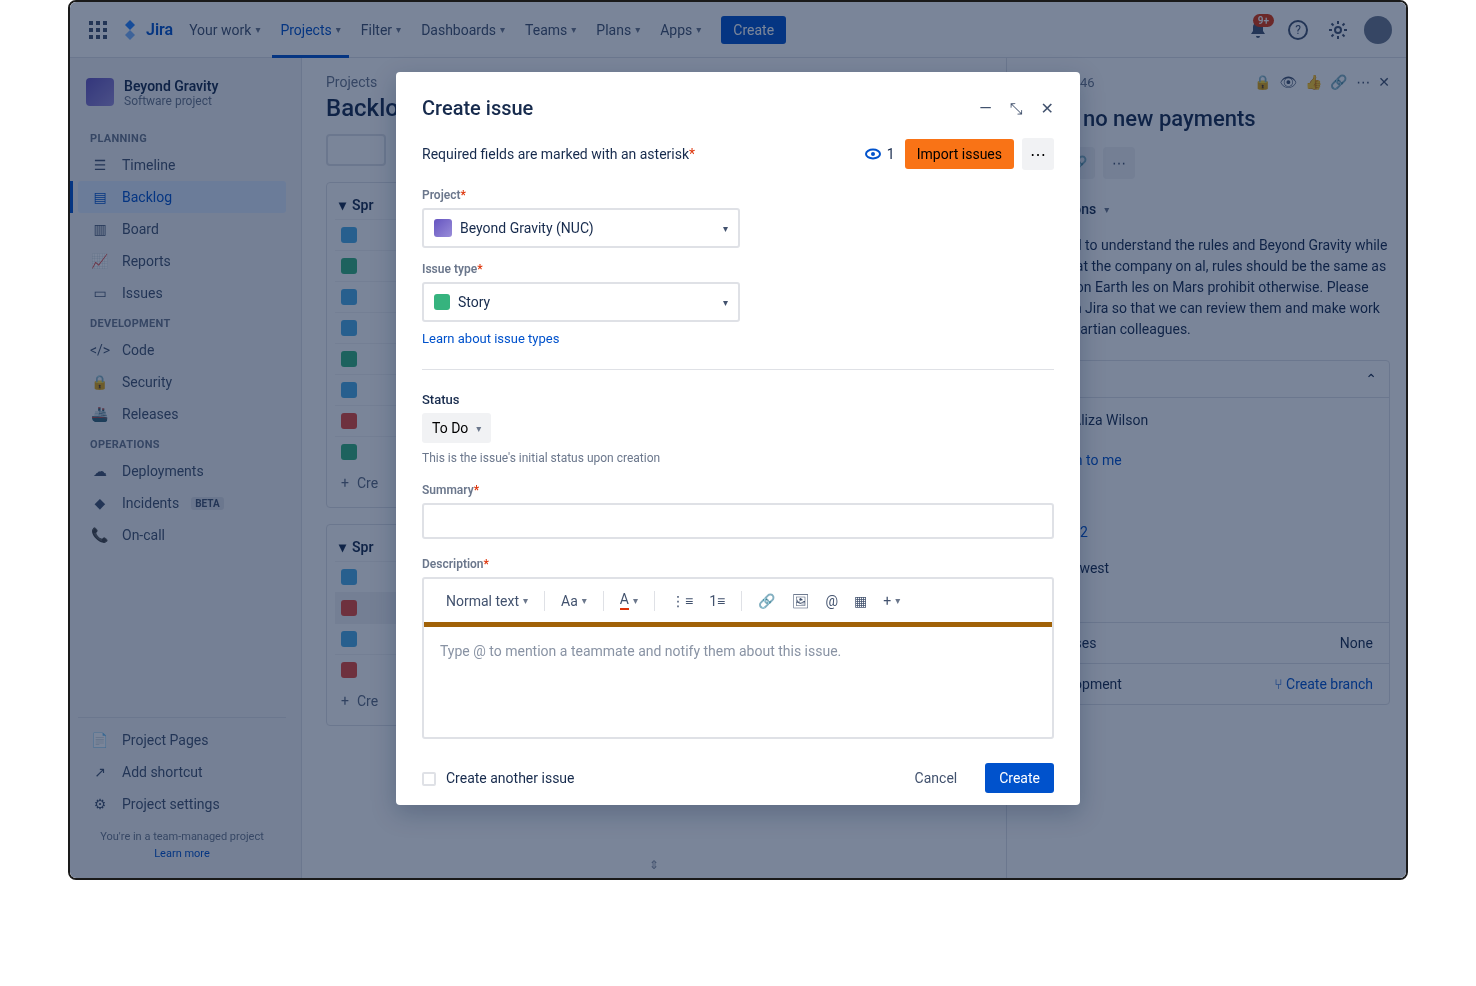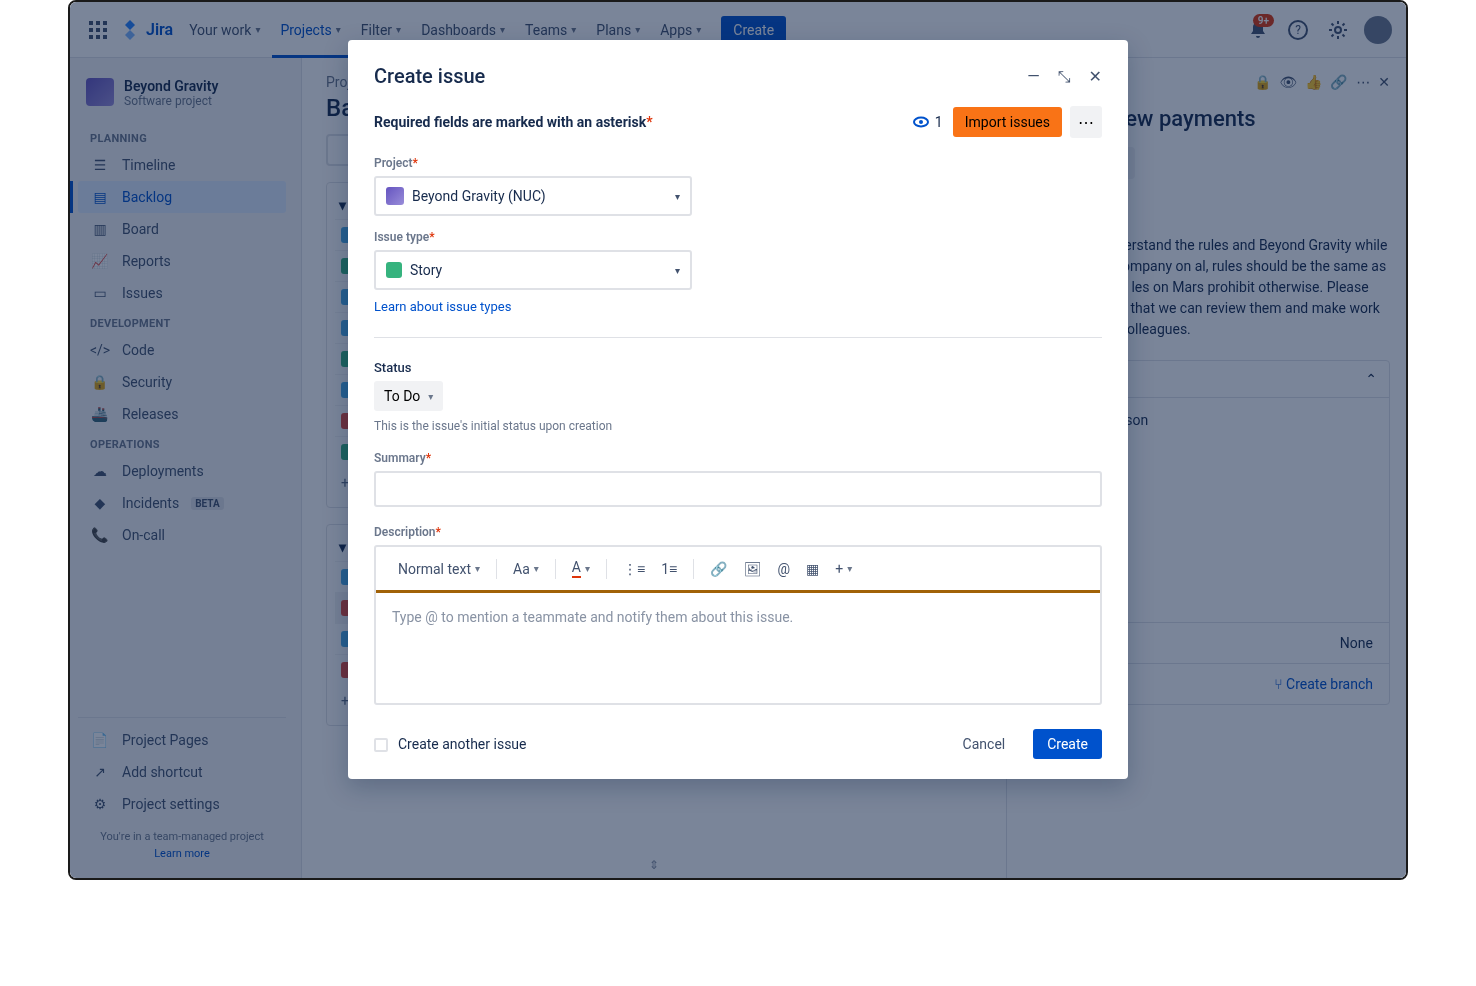--- a/index.html
+++ b/index.html
@@ -77,42 +77,42 @@
 .field-row { display:flex; padding:10px 16px; align-items:center; gap:16px; }
 .field-row .fv { color:#172b4d; }
 .assignee { display:flex; align-items:center; gap:8px; }
 .assignee .av { width:24px; height:24px; border-radius:50%; background:#6554c0; }
 .link-blue { color:#0052cc; }
 .pill-count { background:#ebecf0; padding:1px 8px; border-radius:10px; font-size:12px; }
 .dev-row { display:flex; justify-content:space-between; padding:12px 16px; border-top:1px solid #dfe1e6; }
 
 
 .modal-backdrop { position:absolute; inset:0; display:flex; align-items:flex-start; justify-content:center; z-index:100; pointer-events:none; }
-.modal { width:780px; background:#fff; border-radius:4px; margin-top:38px; padding:24px 26px 20px; box-shadow:0 8px 24px rgba(9,30,66,0.25); pointer-events:auto; }
+.modal { width:684px; background:#fff; border-radius:4px; margin-top:70px; padding:24px 26px 12px; box-shadow:0 8px 24px rgba(9,30,66,0.25); pointer-events:auto; }
 .modal-head { display:flex; align-items:center; margin-bottom:18px; }
 .modal-title { font-size:20px; font-weight:500; color:#172b4d; }
 .modal-head-icons { margin-left:auto; display:flex; gap:18px; color:#42526e; }
 .modal-sub { display:flex; align-items:center; margin-bottom:18px; }
-.req-text { font-size:14px; color:#172b4d;font-weight:bold; }
+.req-text { font-size:14px; color:#172b4d; }
 .asterisk { color:#de350b; }
 .view-count { margin-left:auto; display:flex; align-items:center; gap:6px; color:#172b4d; font-size:14px; }
 .import-btn { background:#f97316; padding:7px 12px; border-radius:3px; font-size:14px; margin-left:10px; }
 .more-sq { width:32px; height:32px; background:#f1f2f4; border-radius:3px; margin-left:8px; display:flex; align-items:center; justify-content:center; }
 .field-label { font-size:12px; font-weight:600; color:#6b778c; margin-bottom:6px; display:block; }
 .select-box { width:318px; height:40px; border:2px solid #dfe1e6; border-radius:3px; display:flex; align-items:center; padding:0 10px; gap:8px; font-size:14px; color:#172b4d; margin-bottom:14px; }
 .select-box .chevd { margin-left:auto; font-size:10px; color:#42526e; }
 .proj-sq { width:18px; height:18px; background:linear-gradient(135deg,#6554c0,#998dd9); border-radius:3px; }
 .story-sq { width:16px; height:16px; background:#36b37e; border-radius:3px; }
 .learn-link { color:#0052cc; font-size:13px; text-decoration:none; }
 .divider { height:1px; background:#dfe1e6; margin:22px 0; }
 .status-pill { display:inline-flex; align-items:center; gap:8px; background:#f1f2f4; padding:7px 10px; border-radius:3px; font-size:14px; }
 .help-text { font-size:12px; color:#6b778c; margin-top:8px; }
 .summary-input { width:100%; height:36px; border:2px solid #dfe1e6; border-radius:3px; padding:0 8px; font-size:14px; }
 .editor-box { border:2px solid #dfe1e6; border-radius:3px; }
-.editor-toolbar { display:flex; align-items:center; gap:4px; padding:8px 16px; border-bottom:3px solid #a16207; color:#42526e; }
+.editor-toolbar { display:flex; align-items:center; gap:4px; padding:8px 16px; border-bottom:5px solid #a16207; color:#42526e; }
 .editor-toolbar .tbtn { padding:4px 6px; display:flex; align-items:center; gap:4px; font-size:14px; }
 .editor-toolbar .sep { width:1px; height:20px; background:#dfe1e6; margin:0 6px; }
 .editor-body { padding:16px; min-height:110px; color:#8993a4; font-size:14px; }
 .modal-footer { display:flex; align-items:center; margin-top:24px; }
 .checkbox-row { display:flex; align-items:flex-end; gap:10px; font-size:14px; color:#172b4d; }
 .checkbox-row .cb { width:14px; height:14px; border:2px solid #dfe1e6; border-radius:2px; }
 .footer-btns { margin-left:auto; display:flex; gap:28px; align-items:center; }
 .cancel-btn { color:#42526e; font-size:14px; background:none; border:none; cursor:pointer; }
 .primary-btn { background:#0052cc; color:#fff; padding:7px 14px; border-radius:3px; border:none; font-size:14px; cursor:pointer; }
 .resize-handle { position:absolute; bottom:6px; left:50%; transform:translateX(-50%); color:#8993a4; font-size:12px; }

